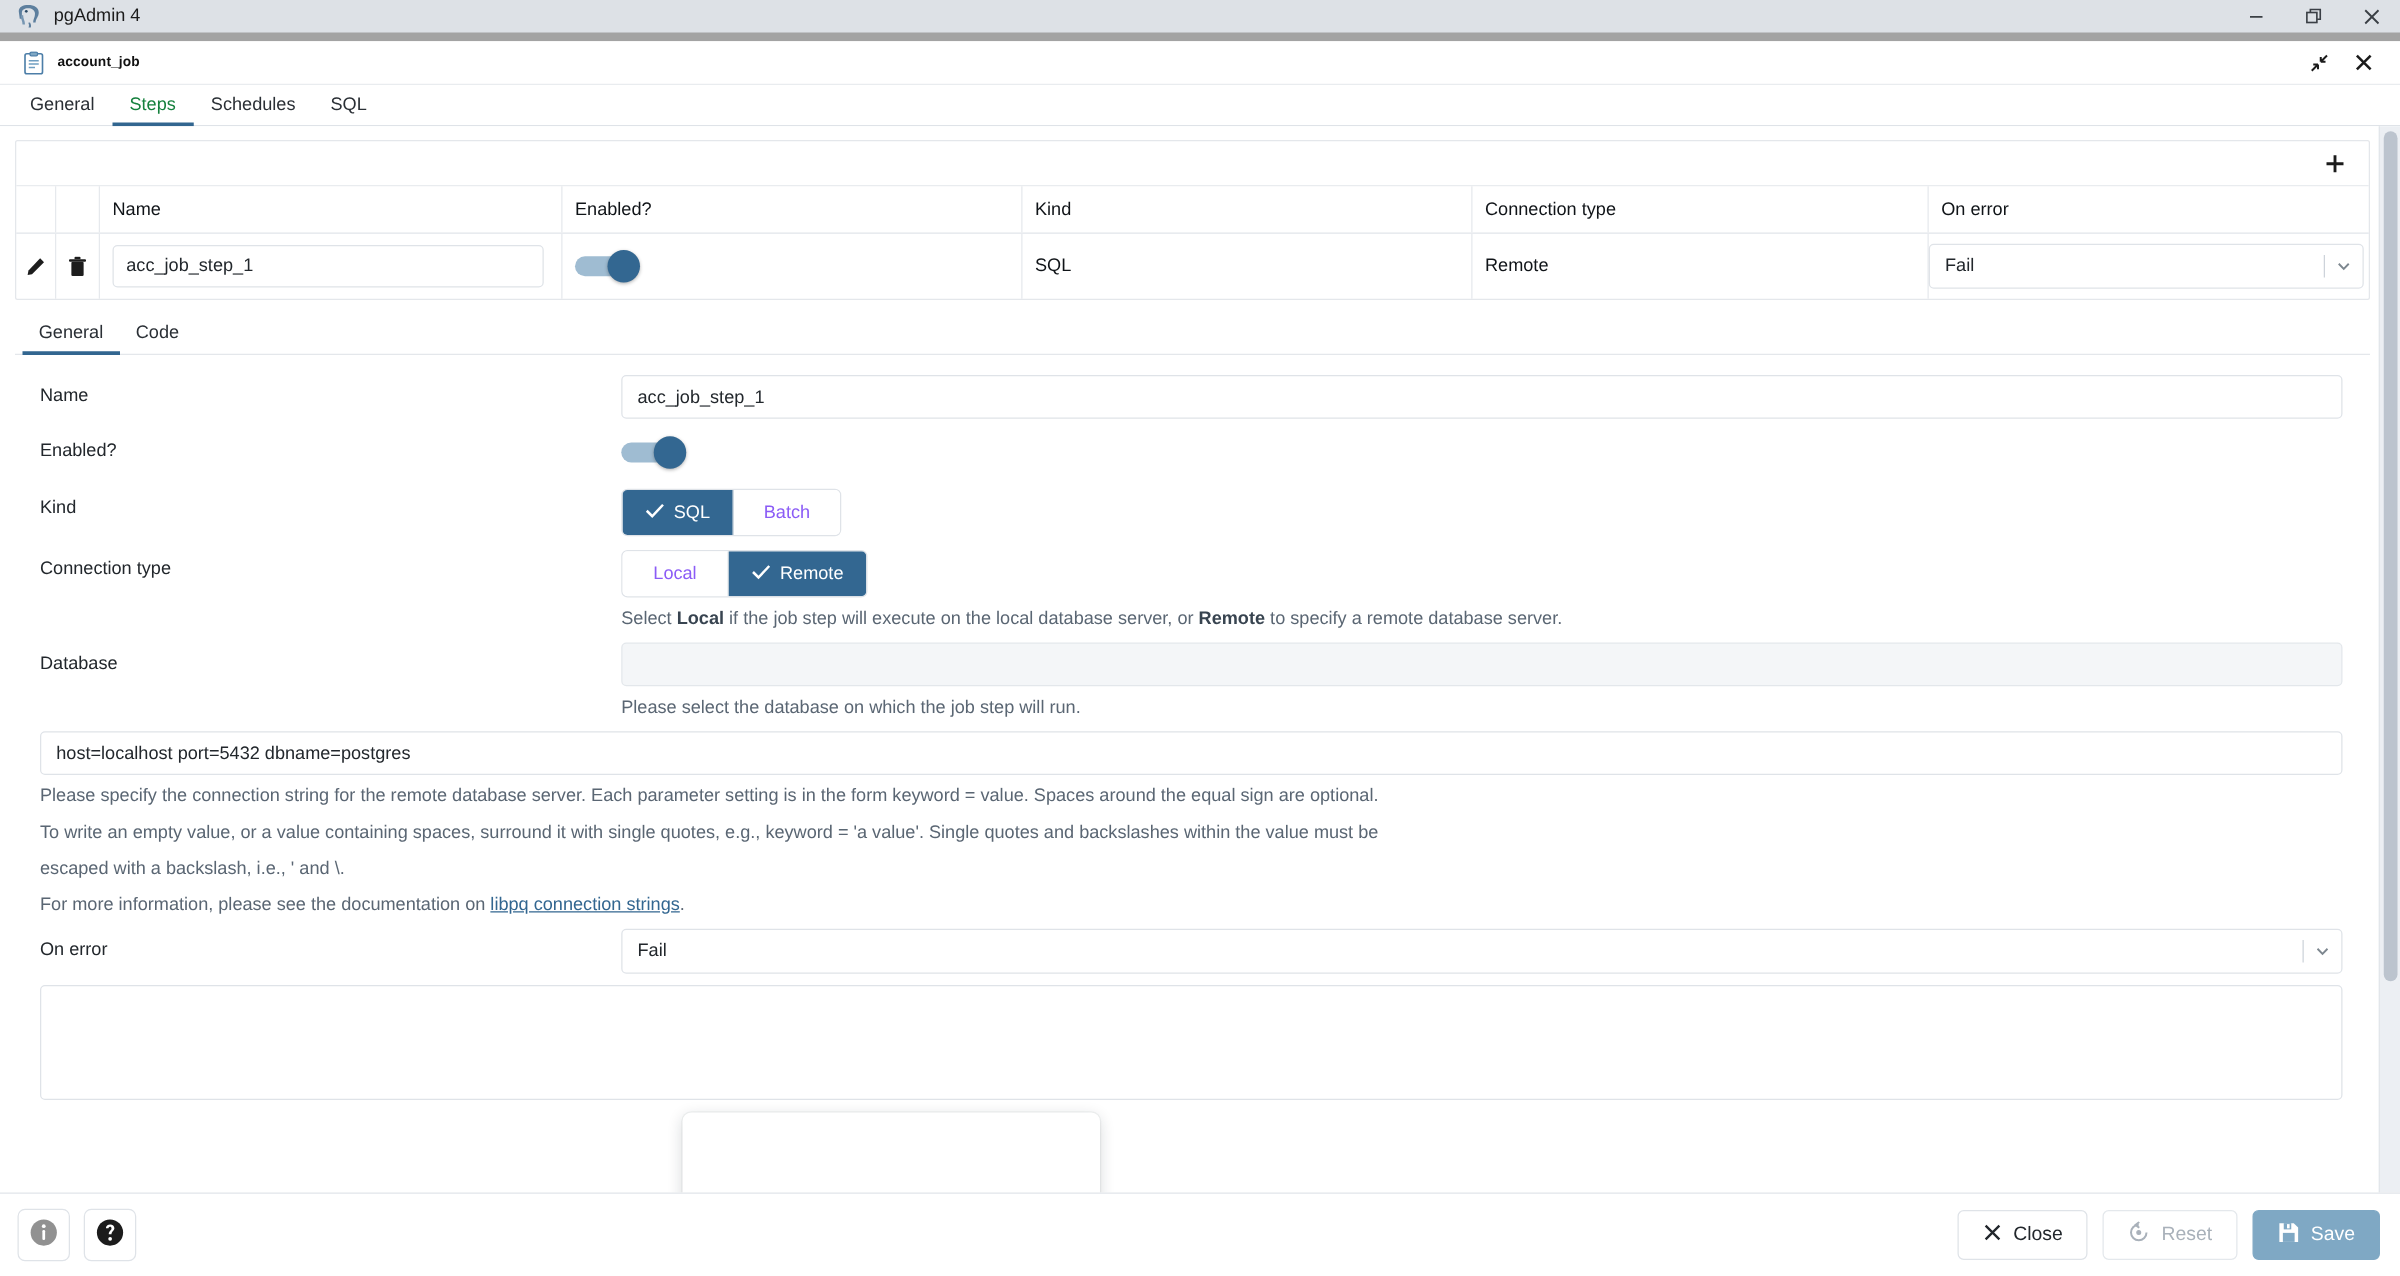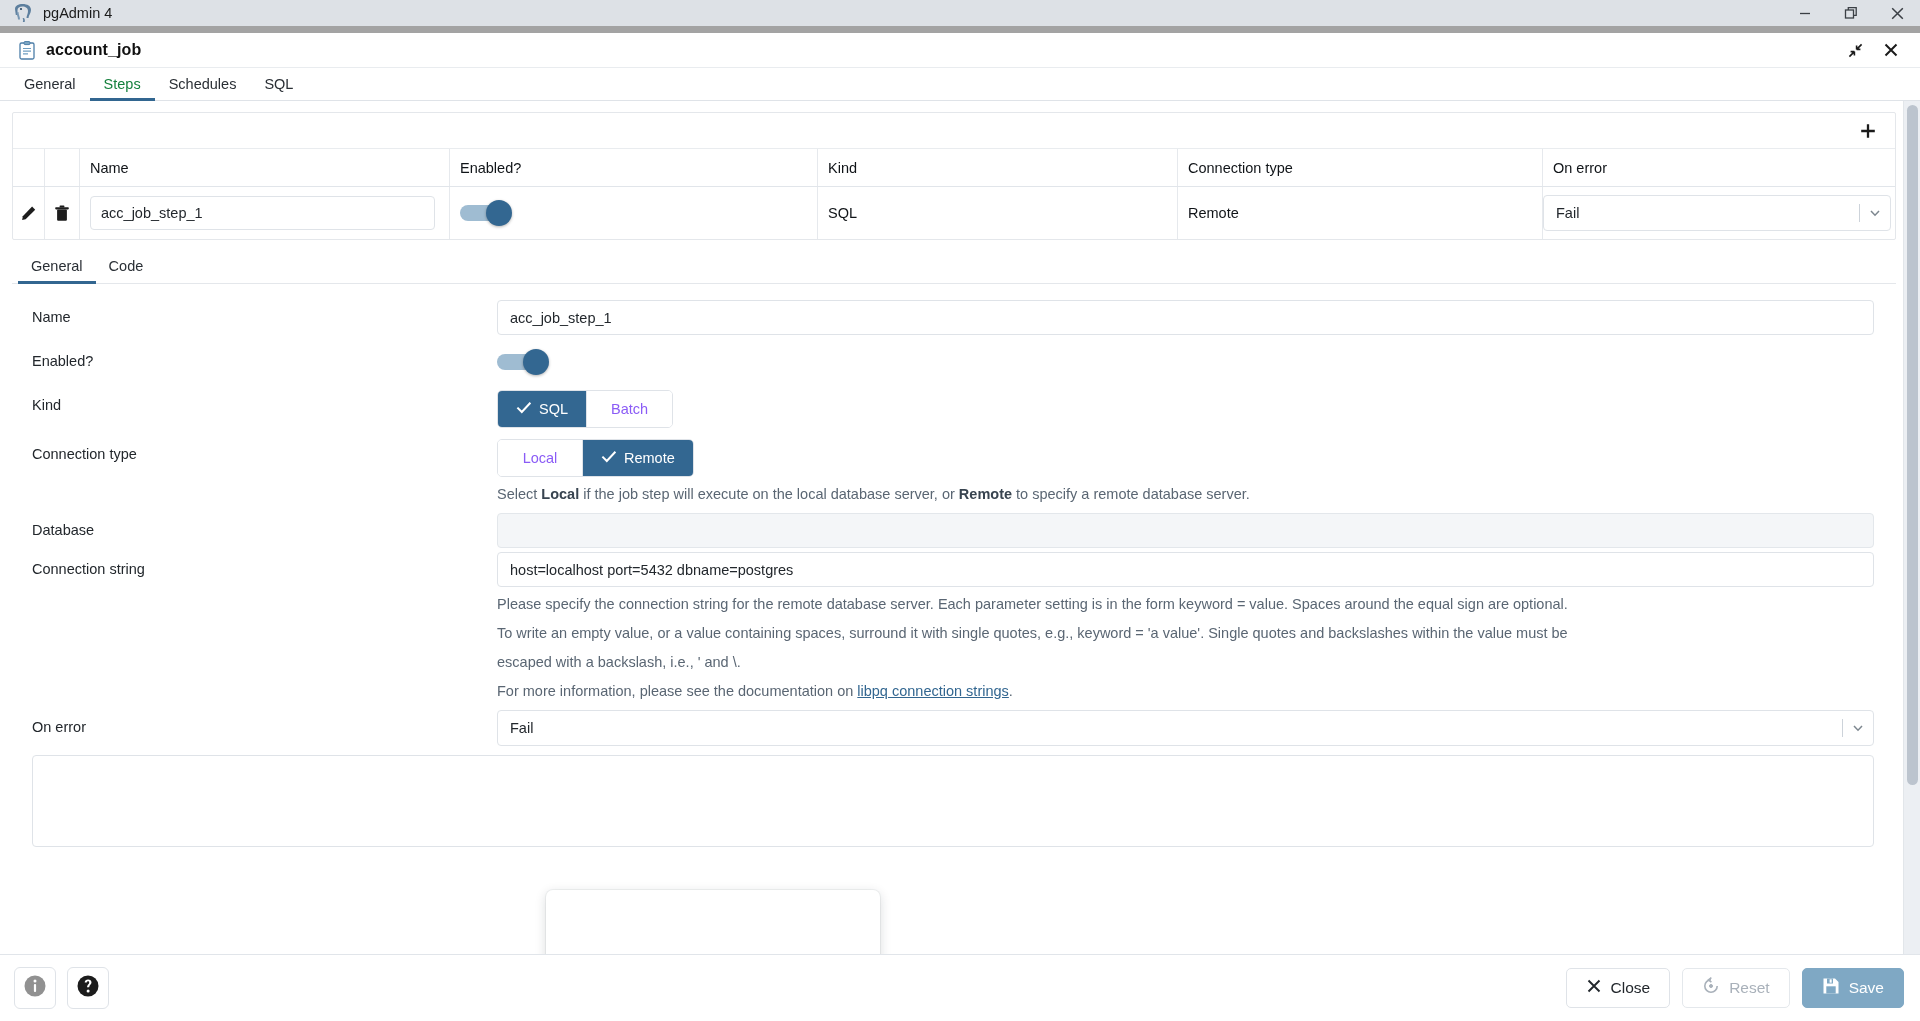--- a/index.html
+++ b/index.html
@@ -29,21 +29,21 @@
   }
   
   .dlg-header {
     height: 35px;
     background: #ffffff;
     display: flex; align-items: center;
     padding: 0 14px 0 18px;
     border-bottom: 1px solid #e9ecef;
   }
   .dlg-icon { width: 18px; height: 19px; margin-right: 10px; flex: none; }
-  .dlg-title { font-size: 16px; font-weight: bold; color: #111; letter-spacing: .1px; }
+  .dlg-title { font-size: 11px; font-weight: bold; color: #111; letter-spacing: .1px; }
   .dlg-header .tb-spacer { flex: 1; }
   .hdr-ico {
     width: 30px; height: 26px;
     display: flex; align-items: center; justify-content: center;
     color: #1b1b1b; margin-left: 6px;
   }
   
   .tabstrip {
     height: 33px;
     display: flex; align-items: stretch;
@@ -454,25 +454,25 @@
           <div class="help">
             <span>Select </span><b>Local</b><span> if the job step will execute on the local database server, or </span><b>Remote</b><span> to specify a remote database server.</span>
           </div>
         </div>
       </div>
 
       <div class="frow" style="margin-bottom:4px;">
         <div class="flabel">Database</div>
         <div class="fctl">
           <input class="text-input disabled" type="text" disabled="" value="" style="">
+          <div class="help">Please select the database on which the job step will run.</div>
         </div>
       </div>
 
       <div class="frow" style="margin-bottom:4px;">
-        <div class="flabel">Connection string</div>
         <div class="fctl">
           <input class="text-input" type="text" value="host=localhost port=5432 dbname=postgres" style="">
           <div class="help">
             <div>Please specify the connection string for the remote database server. Each parameter setting is in the form keyword = value. Spaces around the equal sign are optional.</div>
             <div>To write an empty value, or a value containing spaces, surround it with single quotes, e.g., keyword = 'a value'. Single quotes and backslashes within the value must be</div>
             <div>escaped with a backslash, i.e., ' and \.</div>
             <div>
               <span>For more information, please see the documentation on </span><a href="#">libpq connection strings</a><span>.</span>
             </div>
           </div>

